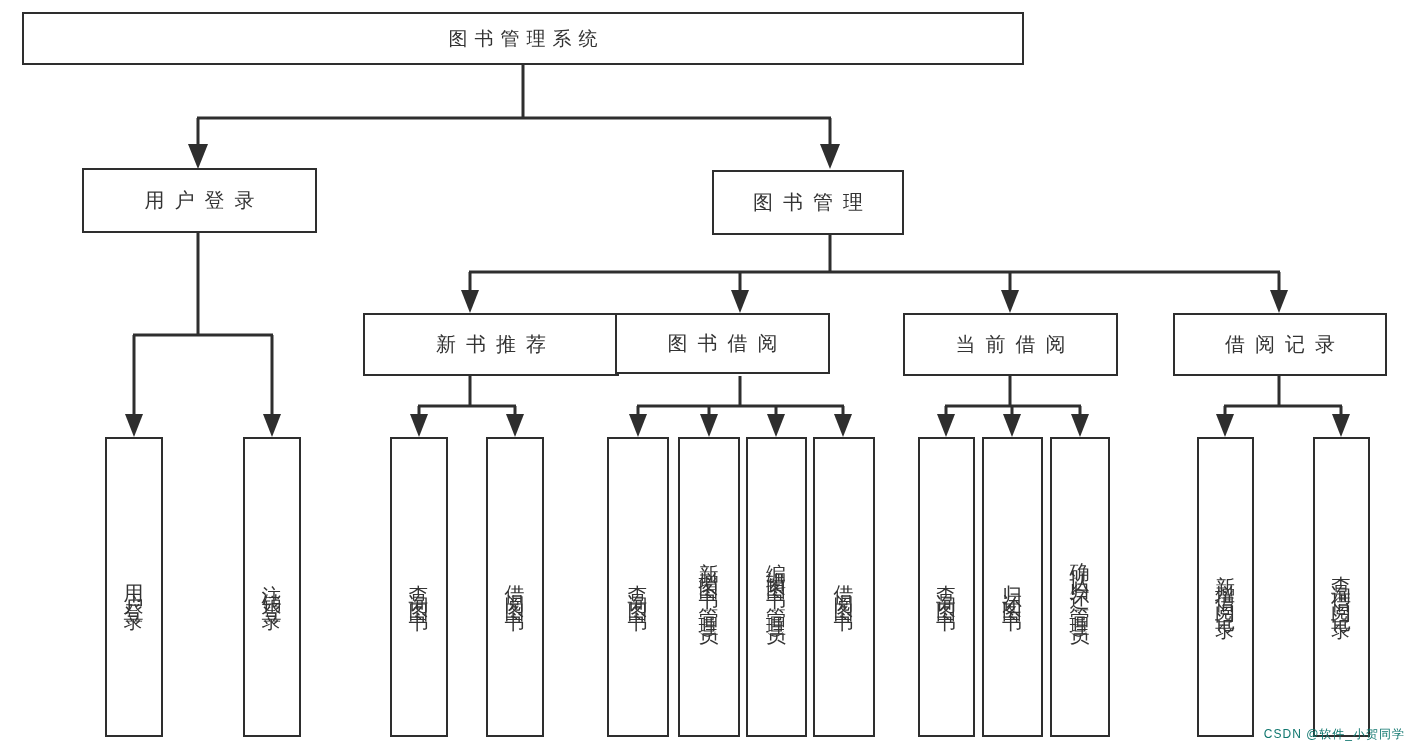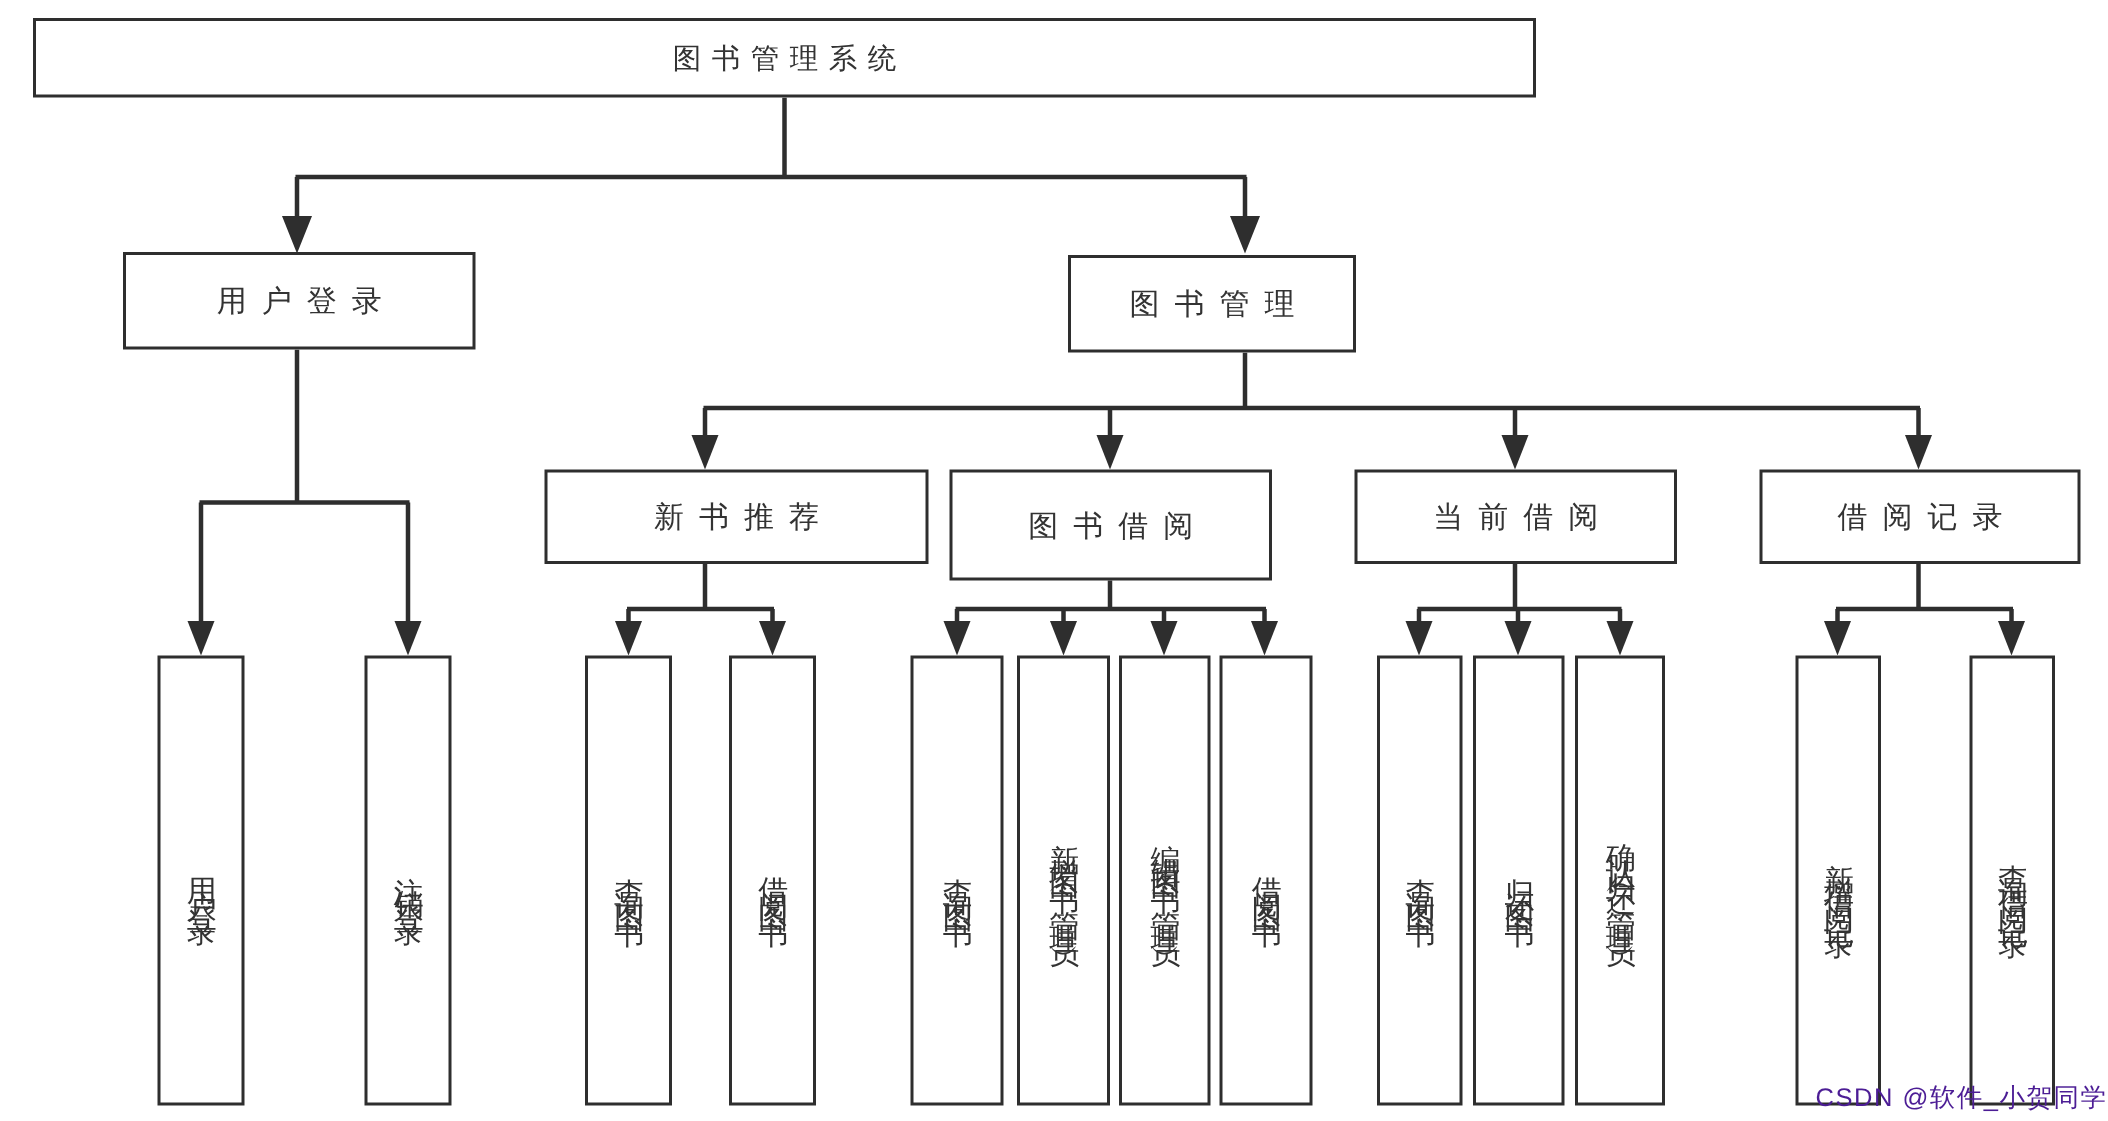--- a/index.html
+++ b/index.html
@@ -50,22 +50,22 @@
     white-space: normal;
     line-height: 1;
     font-size: 20px;
     letter-spacing: 9px;
     text-indent: 0;
   }
   #watermark {
     position: absolute;
     right: 0px;
     bottom: 4px;
-    font-size: 17px;
-    color: #4c1d95;
+    font-size: 12px;
+    color: #0f766e;
     letter-spacing: 1px;
     z-index: 3;
     white-space: nowrap;
   }
 </style>
 </head>
 <body>
 
 <div id="canvas">
 
@@ -109,21 +109,21 @@
   <div class="node" style="left:82px;top:168px;width:235px;height:65px">
     <span class="lbl">用户登录</span>
   </div>
   <div class="node" style="left:712px;top:170px;width:192px;height:65px">
     <span class="lbl">图书管理</span>
   </div>
 
   <div class="node" style="left:363px;top:313px;width:256px;height:63px">
     <span class="lbl">新书推荐</span>
   </div>
-  <div class="node" style="left:633px;top:313px;width:215px;height:74px">
+  <div class="node" style="left:615px;top:313px;width:215px;height:61px">
     <span class="lbl">图书借阅</span>
   </div>
   <div class="node" style="left:903px;top:313px;width:215px;height:63px">
     <span class="lbl">当前借阅</span>
   </div>
   <div class="node" style="left:1173px;top:313px;width:214px;height:63px">
     <span class="lbl">借阅记录</span>
   </div>
 
   <div class="node leaf" style="left:105px;top:437px;width:58px;height:300px">

